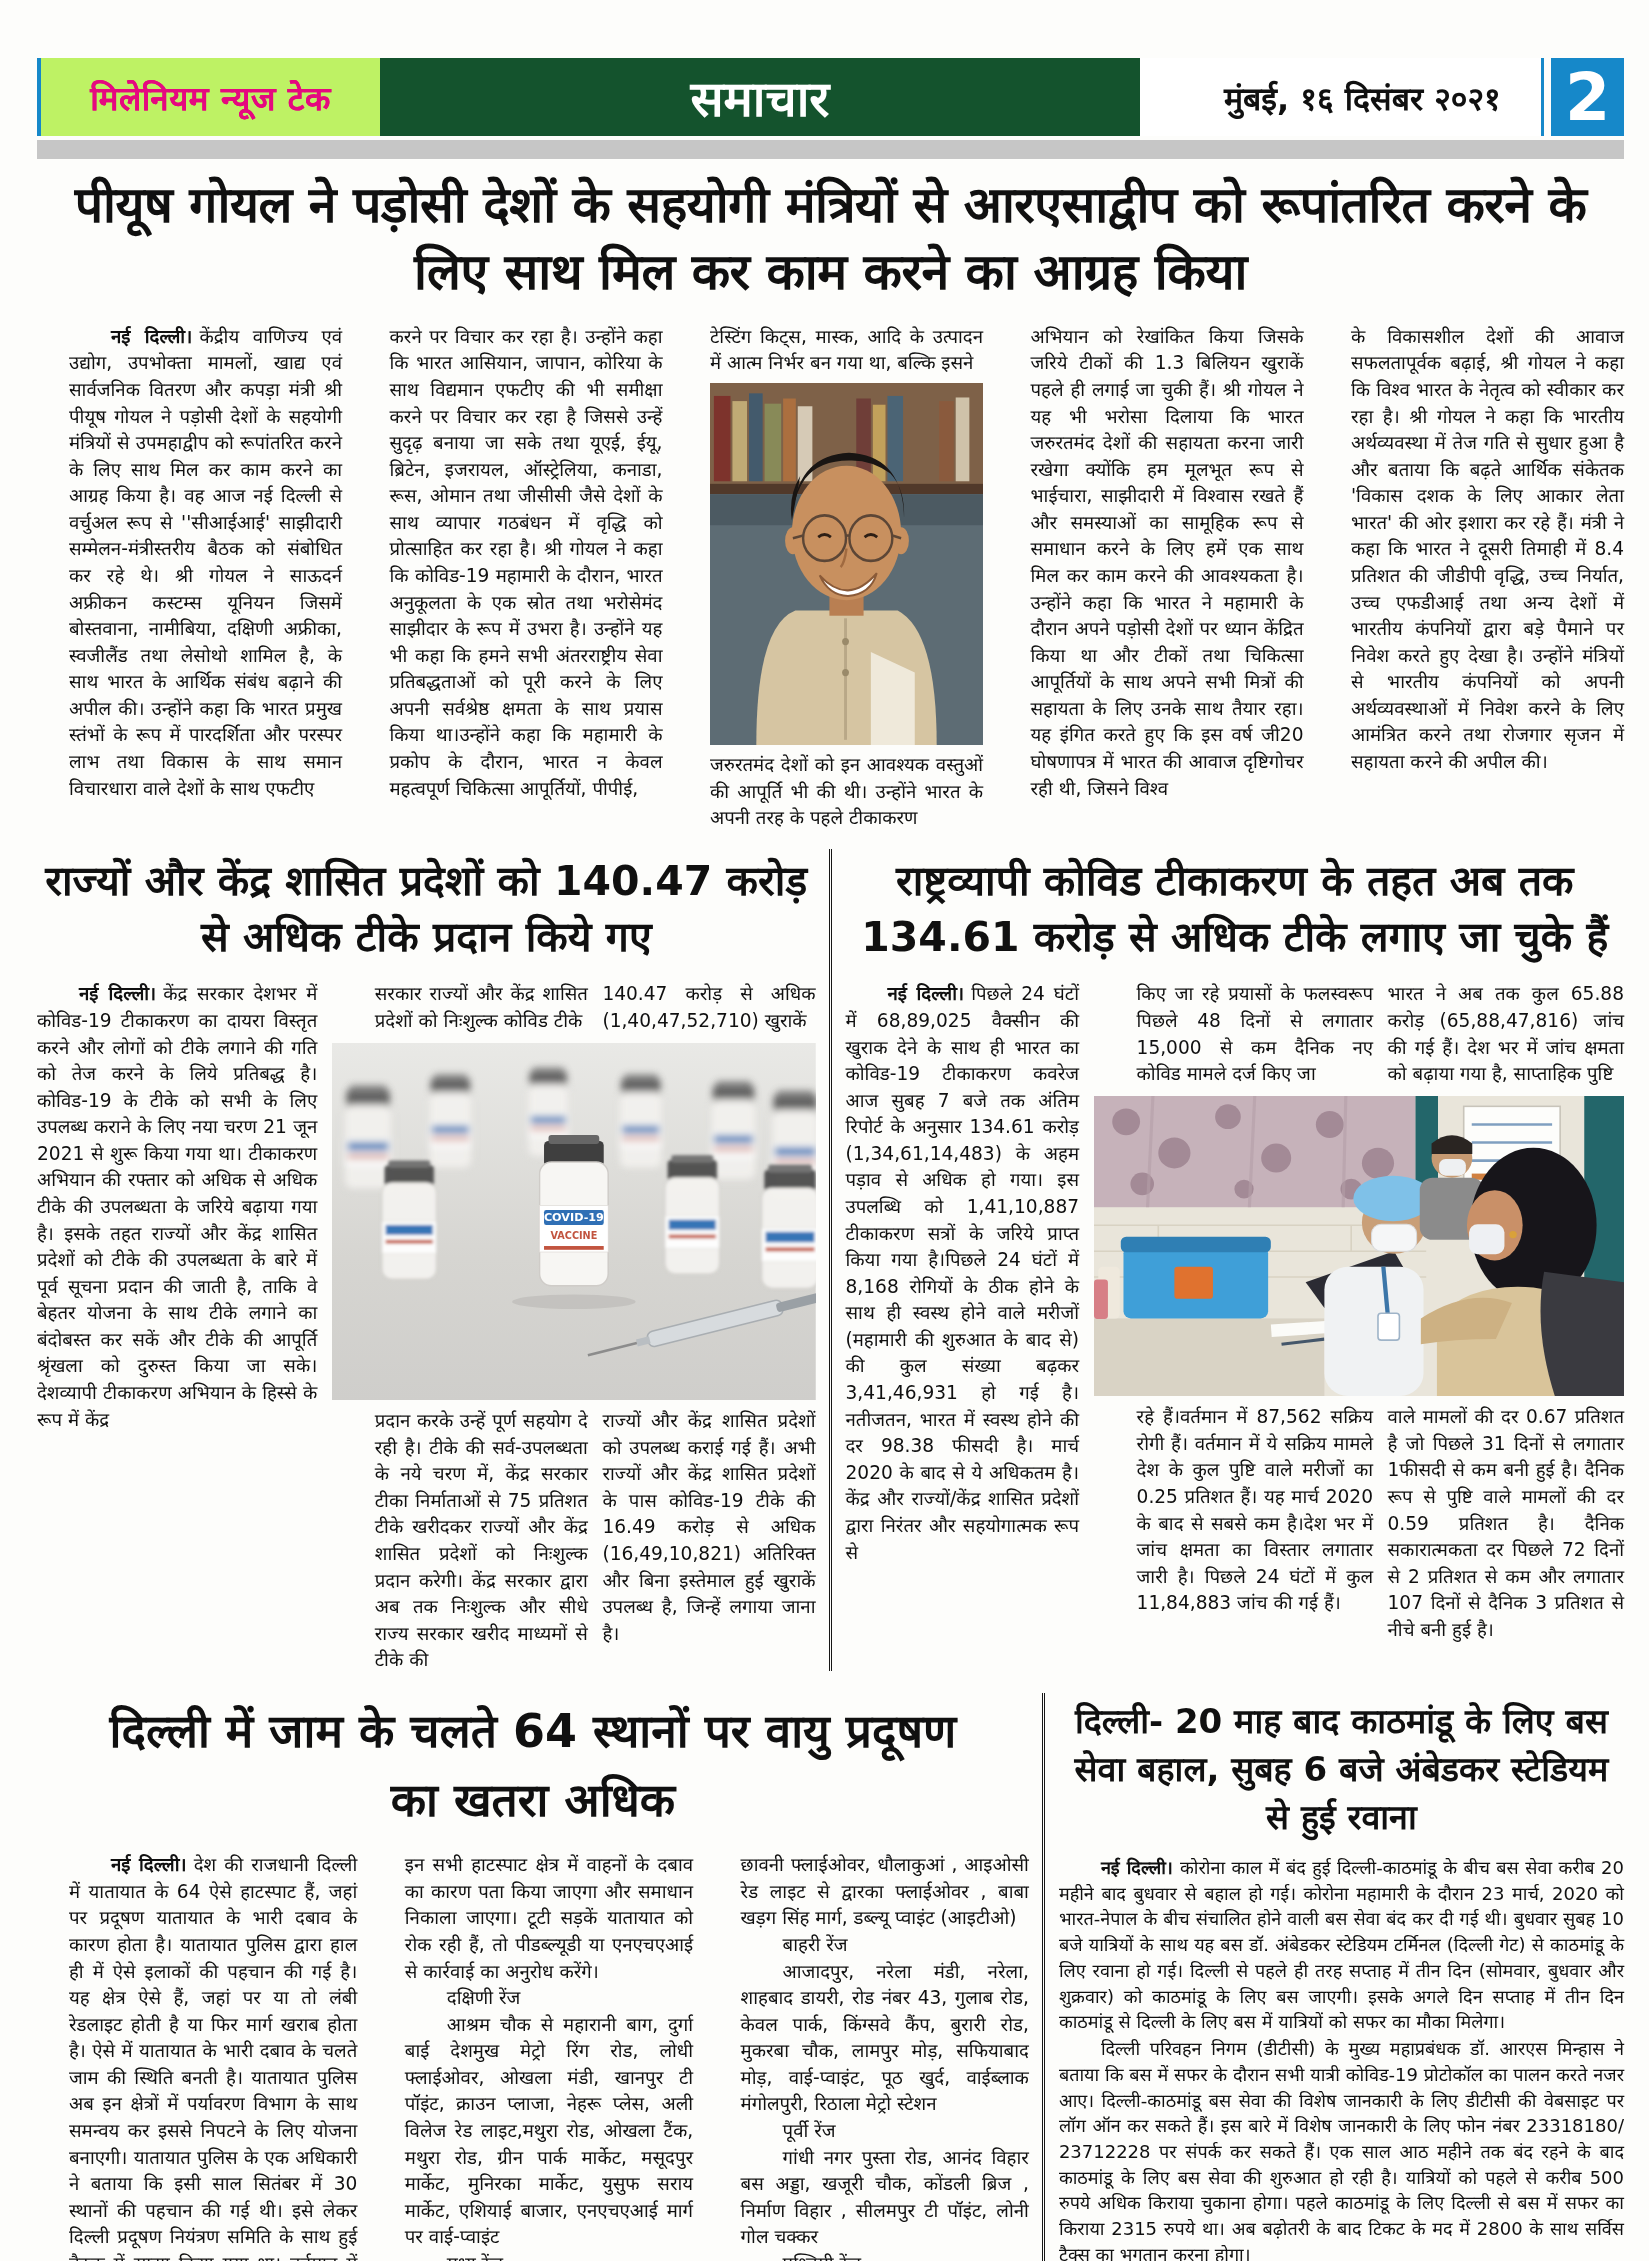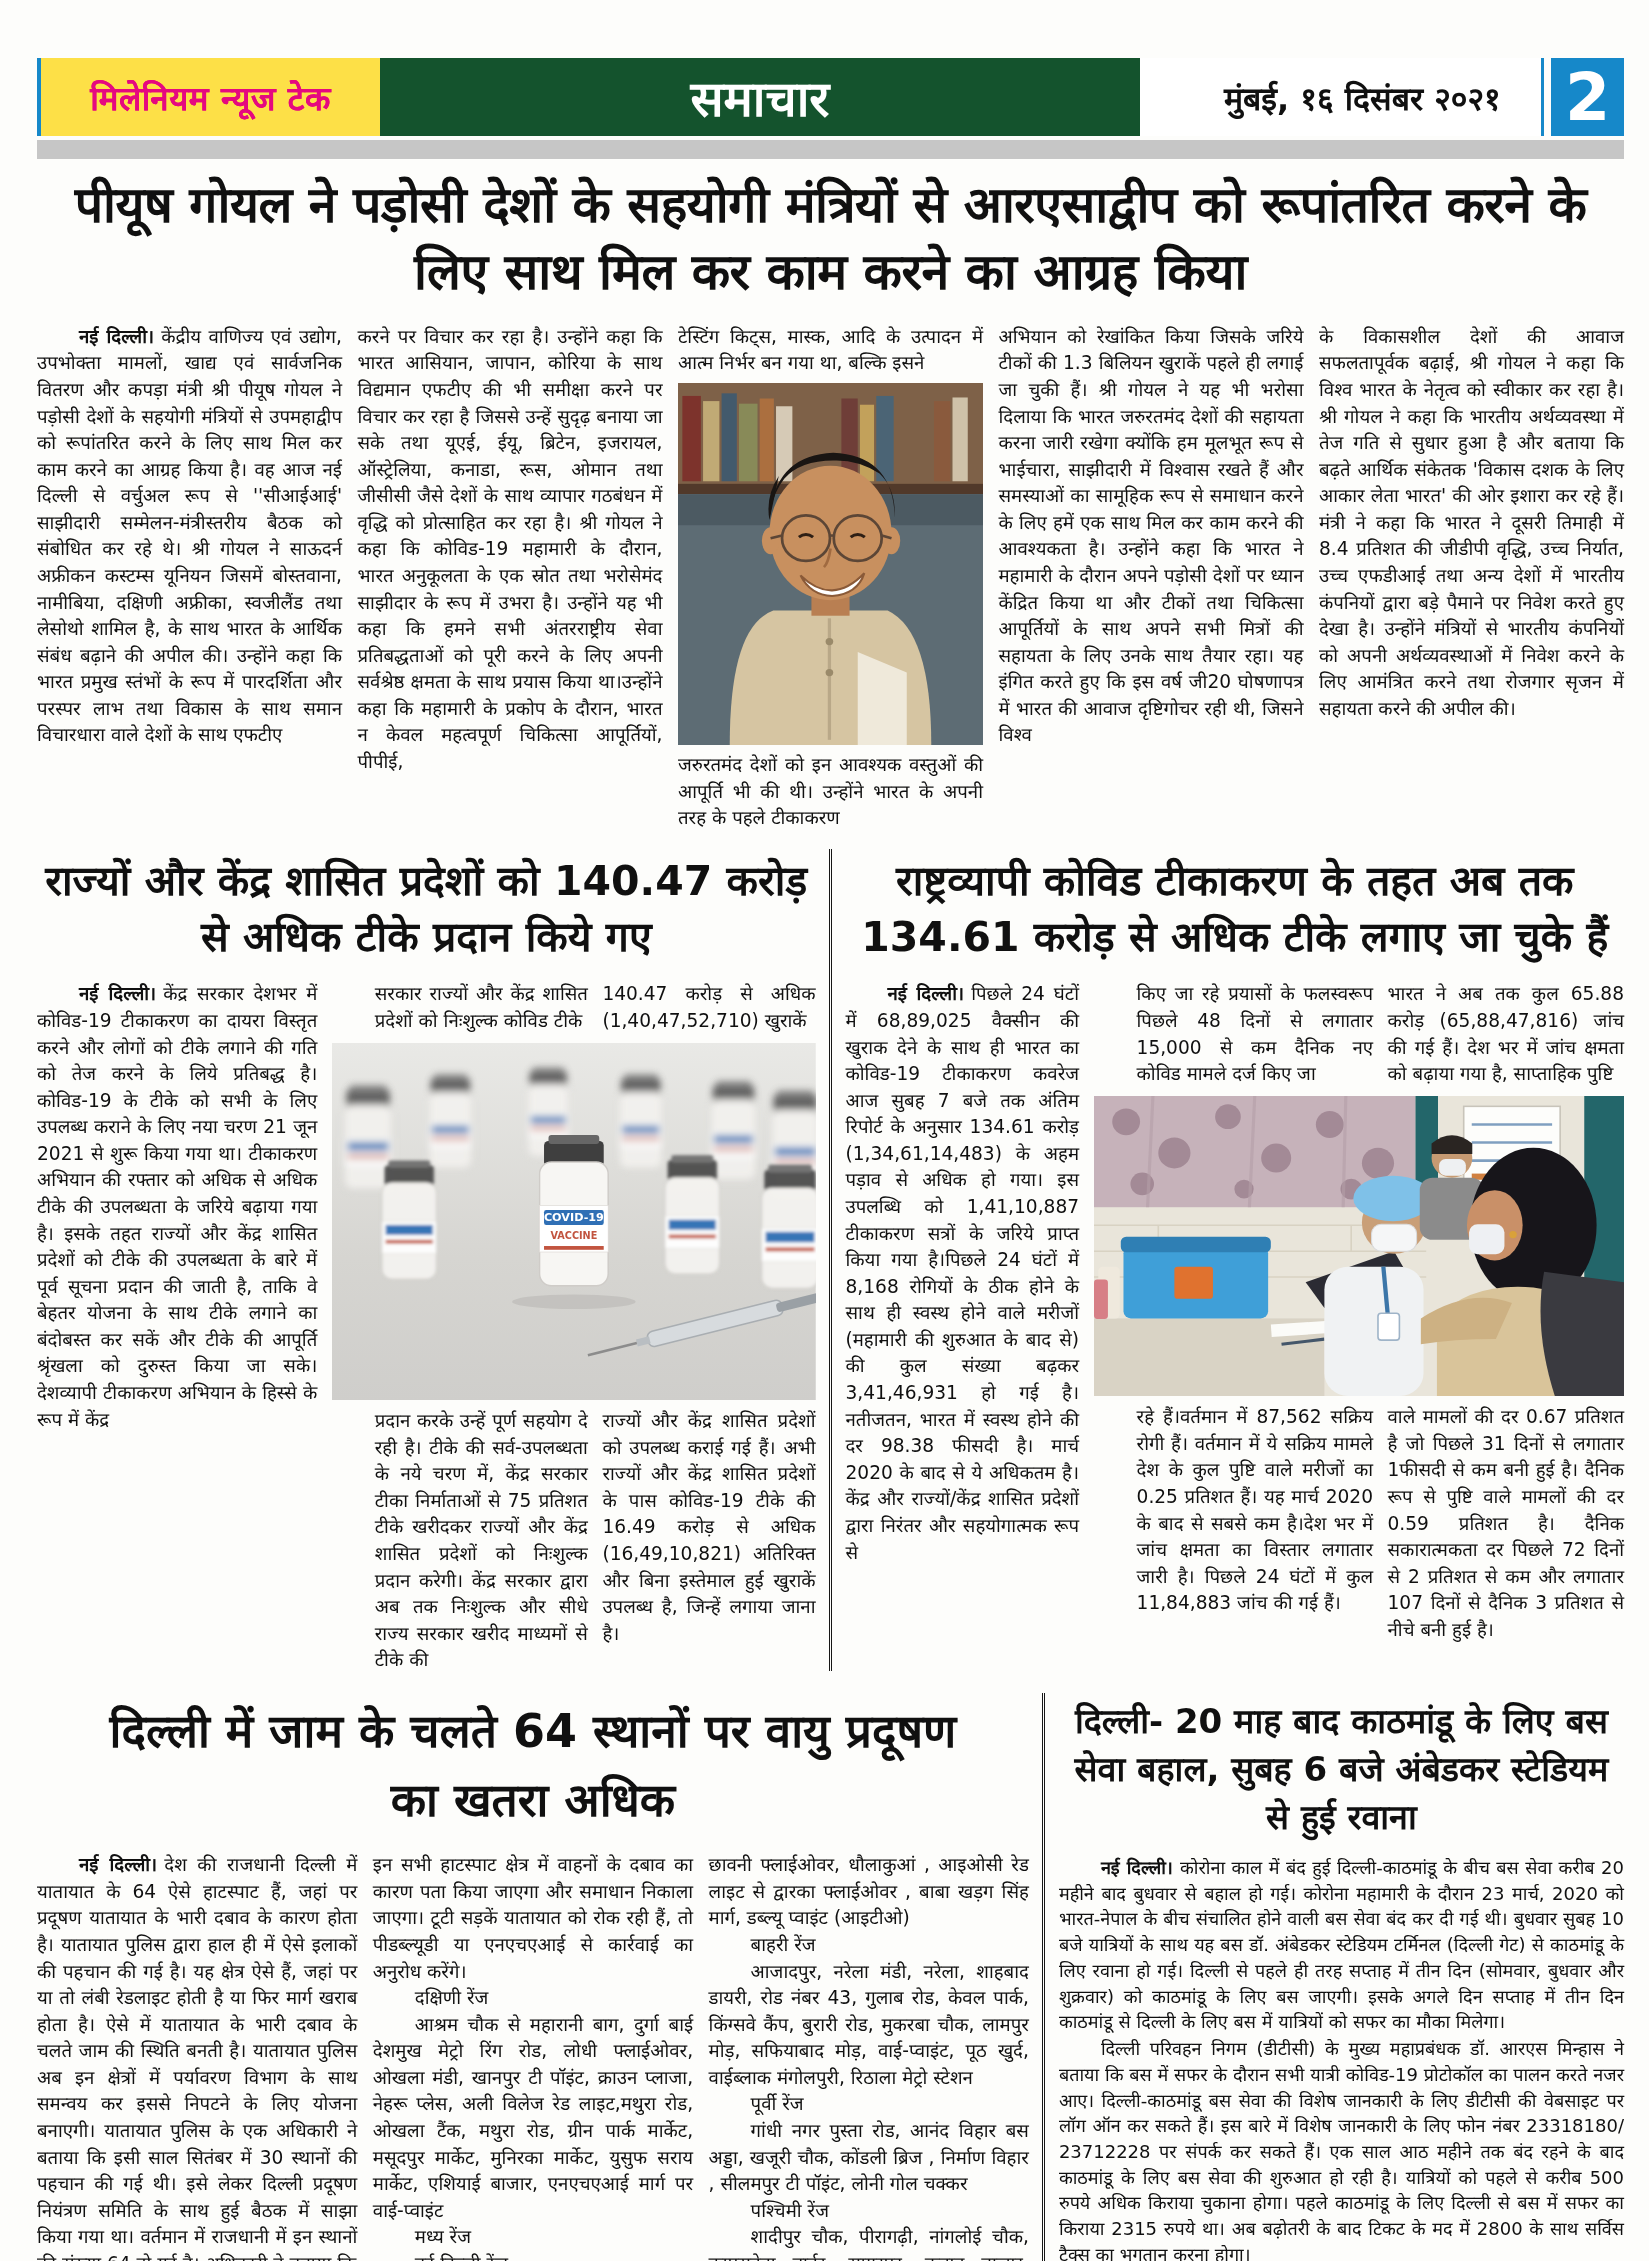--- a/index.html
+++ b/index.html
@@ -11,21 +11,21 @@
     color:#101010;
     font-family:"DejaVu Sans","Liberation Sans",sans-serif;
     box-sizing:border-box;
     padding:58px 26px 15.5px 37px;
     overflow:hidden;
   }
   
   .masthead{display:flex;height:78px;align-items:stretch;}
   .mast-brand{
     width:339px;display:flex;align-items:center;justify-content:center;
-    border-left:4.7px solid #1688c9;background:#fde047;
+    border-left:4.7px solid #1688c9;background:#bef264;
   }
   .mast-brand span{
     color:#e5097f;font-weight:800;font-size:33px;letter-spacing:0.5px;
     text-shadow:0 0 0.5px #e5097f;white-space:nowrap;
   }
   .mast-band{
     flex:1;background:#14532d;color:#fff;display:flex;align-items:center;justify-content:center;
     font-size:49px;font-weight:800;
   }
   .mast-date{
@@ -43,21 +43,21 @@
   .lead-headline{
     font-size:50px;line-height:1.34;font-weight:800;text-align:center;
     margin:13.5px 3.1px 17.6px;letter-spacing:-0.5px;
   }
   .mid-headline{font-size:41px;line-height:1.38;font-weight:800;text-align:center;margin:7.2px 0 15.5px;}
   .bl-headline{font-size:46px;line-height:1.5;font-weight:800;text-align:center;margin:7.2px 57px 17.6px;}
   .br-headline{font-size:34px;line-height:1.42;font-weight:800;text-align:center;margin:7.2px 0 13.5px;}
 
   
   .cols{display:flex;gap:15.5px;}
-  .col{flex:1 1 0;min-width:0;}
+  .col{flex:1 1 0;min-width:0;margin-left:32px;}
   .bodytext{font-size:18.6px;line-height:1.43;text-align:justify;}
   .bodytext p{margin:0;}
   .dl{font-weight:800;margin-right:7.2px;}
   .indent{text-indent:42px;}
   .range-heading{text-indent:42px;text-align:left;}
 
   
   .mid-row{display:flex;margin-top:13.5px;}
   .mid-article{flex:1 1 0;min-width:0;}
   .vrule{width:0;border-left:3.6px double #161616;margin:3.1px 13.5px;}

